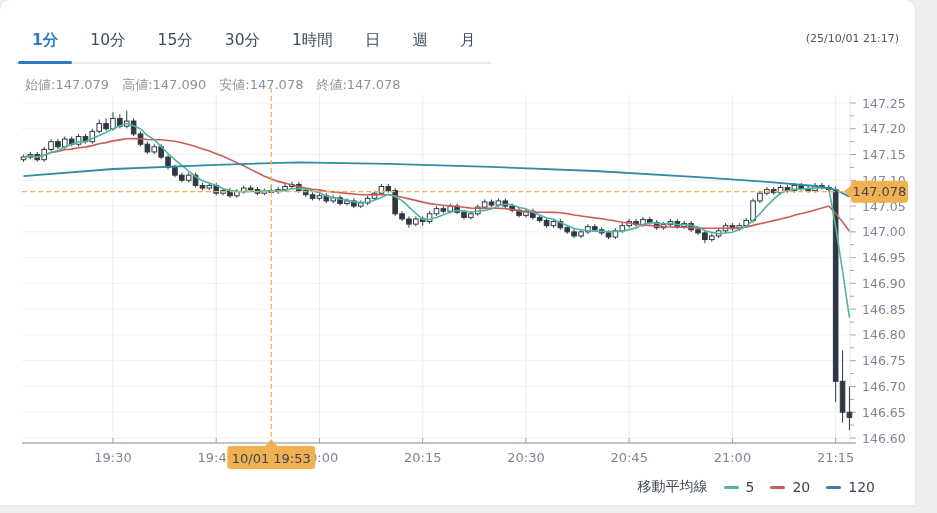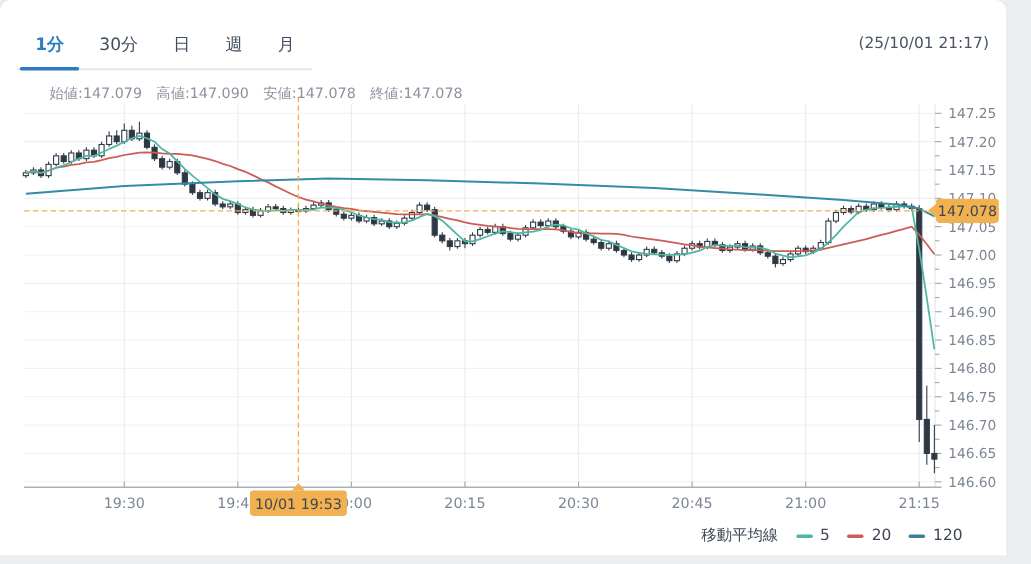--- a/index.html
+++ b/index.html
@@ -23,43 +23,46 @@
     position:relative;padding:6px 16px 11px 16px;
     font-size:15.5px;color:#3f4c5c;cursor:pointer;white-space:nowrap;
   }
   .tab.active{color:#2e7bc4;font-weight:bold;}
   .tab.active::after{
     content:'';position:absolute;left:2px;right:2px;bottom:-2px;height:3px;
     background:#2e7bc4;border-radius:2px;
   }
   .timestamp{
     position:absolute;top:32px;right:16px;
-    font-size:14px;color:#4b5563;
+    font-size:11px;color:#4b5563;
   }
   .ohlc{
     position:absolute;left:25px;top:76px;
-    display:flex;gap:13px;font-size:13px;color:#8b929d;z-index:2;margin-left:20px;
+    display:flex;gap:13px;font-size:13px;color:#8b929d;z-index:2;
   }
   .legend{
     position:absolute;right:40px;bottom:9px;
     display:flex;align-items:center;gap:16px;
     font-size:14px;color:#3d4655;z-index:2;margin-left:8px;
   }
   .leg-item{display:flex;align-items:center;gap:7px;}
   .leg-dash{display:inline-block;width:15px;height:3px;border-radius:2px;}
   svg.chart{position:absolute;left:0;top:0;z-index:1;pointer-events:none;}
 </style>
 </head>
 <body>
 
 <div class="page">
   <div class="card">
     <nav class="tabs" id="tabs">
         <div class="tab active">1分</div>
+        <div class="tab">10分</div>
+        <div class="tab">15分</div>
         <div class="tab">30分</div>
+        <div class="tab">1時間</div>
         <div class="tab">日</div>
         <div class="tab">週</div>
         <div class="tab">月</div>
       </nav>
     <div class="timestamp">(25/10/01 21:17)</div>
     <div class="ohlc" id="ohlc">
         <span>始値:147.079</span>
         <span>高値:147.090</span>
         <span>安値:147.078</span>
         <span>終値:147.078</span>

